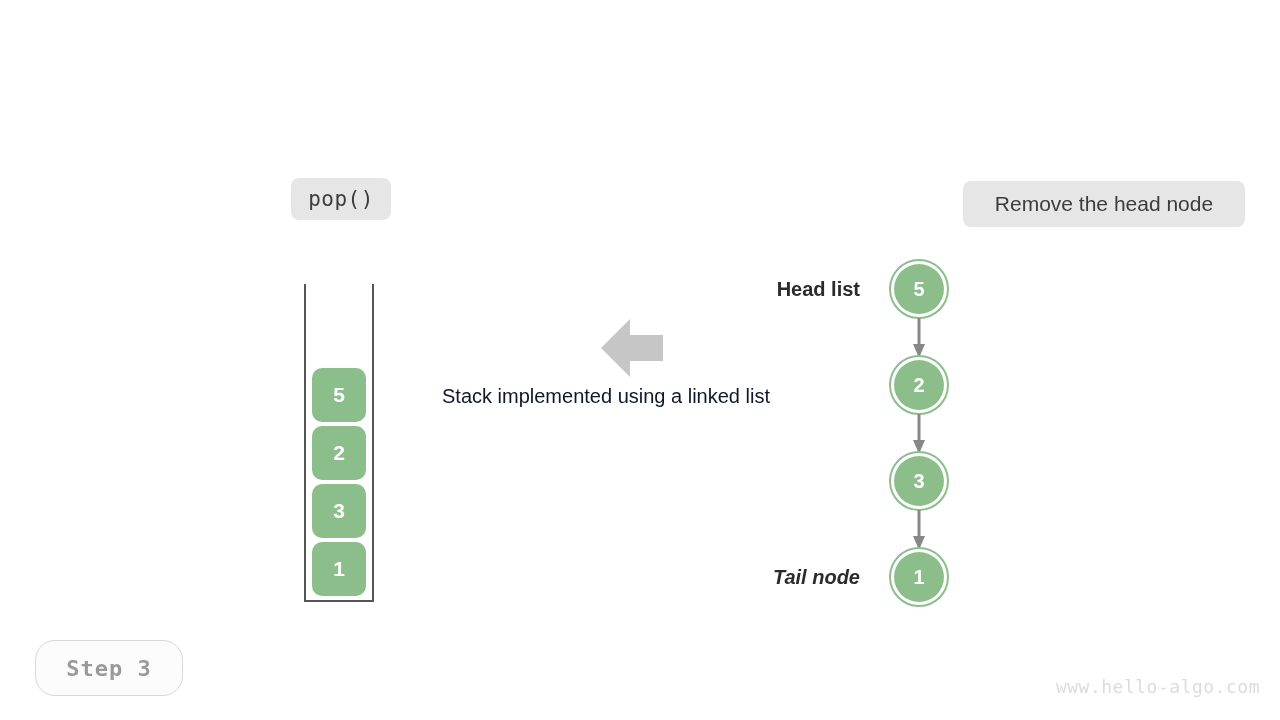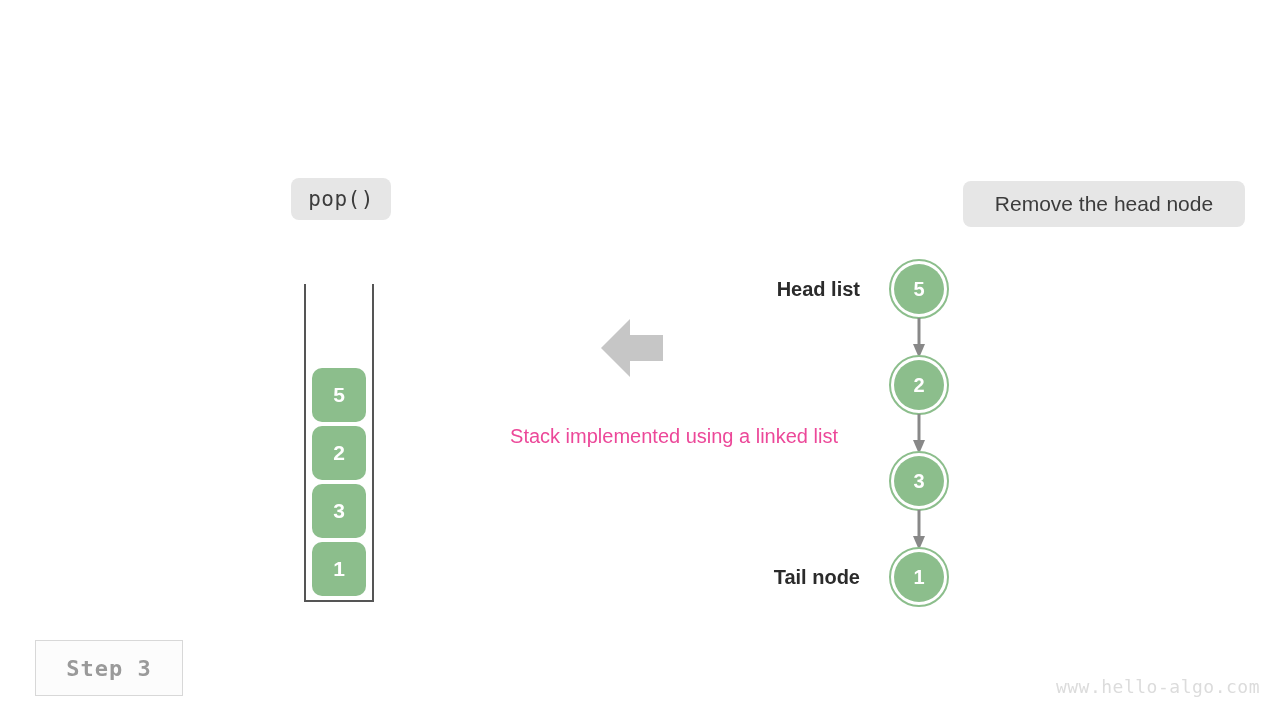--- a/index.html
+++ b/index.html
@@ -50,21 +50,21 @@
 
   
   #step-box {
     position: absolute;
     left: 35px;
     top: 640px;
     width: 146px;
     height: 54px;
     background: #fcfcfc;
     border: 1px solid #d8d8d8;
-    border-radius: 0;
+    border-radius: 20px;
     display: flex;
     align-items: center;
     justify-content: center;
     font-family: "DejaVu Sans Mono", "Liberation Mono", monospace;
     font-size: 22px;
     font-weight: bold;
     color: #9a9a9a;
     letter-spacing: 1px;
   }
 
@@ -76,25 +76,25 @@
     font-family: "DejaVu Sans Mono", "Liberation Mono", monospace;
     font-size: 18px;
     color: #dcdcdc;
     letter-spacing: 0.5px;
   }
 
   
   #caption {
     position: absolute;
     left: 442px;
-    top: 425px;
+    top: 385px;
     width: 396px;
-    text-align: right;
+    text-align: left;
     font-size: 20px;
-    color: #ec4899;
+    color: #0f172a;
     white-space: nowrap;
   }
 
   
   #stack-container {
     position: absolute;
     left: 304px;
     top: 284px;
     width: 70px;
     height: 318px;
@@ -175,21 +175,21 @@
   
   .node-label {
     position: absolute;
     font-size: 20px;
     font-weight: bold;
     color: #2b2b2b;
     white-space: nowrap;
     text-align: right;
   }
   #head-label { left: 700px; top: 278px; width: 160px; }
-  #tail-label { left: 700px; top: 566px; width: 160px; }
+  #tail-label { left: 700px; top: 566px; width: 160px; font-style: italic; }
 </style>
 </head>
 <body>
 
 <div id="stage">
 
   <div id="op-badge" class="badge">pop()</div>
 
   <div id="action-badge" class="badge">Remove the head node</div>
 

